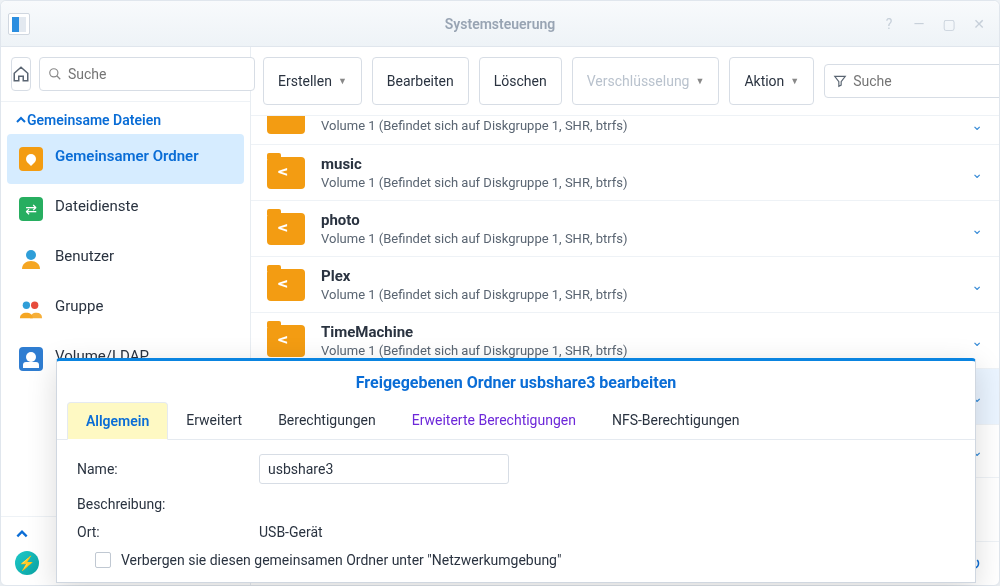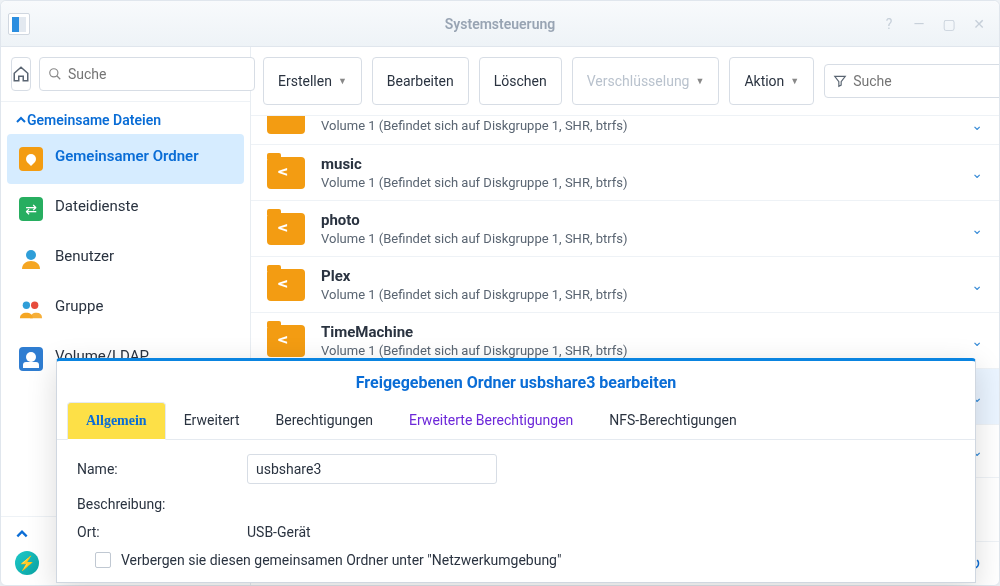--- a/index.html
+++ b/index.html
@@ -65,24 +65,24 @@
 .sb-collapse { color:#0a6dd6; }
 .sb-mini { width:24px; height:24px; border-radius:50%; background:linear-gradient(135deg,#1ec8c8,#0aa3a3); display:flex; align-items:center; justify-content:center; color:#fff; font-size:14px; font-weight:700; }
 
 
 .modal { position:absolute; left:56px; top:358px; right:24px; background:#fff; border:1px solid #d0d7e0; border-top:3px solid #0a84e0; border-radius:4px 4px 0 0; box-shadow:0 8px 30px rgba(0,0,0,.15); display:flex; flex-direction:column; }
 .modal-title { text-align:center; padding:12px 0 10px; font-size:16px; font-weight:700; color:#0a6dd6; }
 .tabs { display:flex; border-bottom:1px solid #e5eaf0; padding:0 10px; }
 .tab { padding:10px 18px; font-size:14px; color:#2a3340; cursor:pointer; position:relative; }
 .tab.active { color:#0a6dd6; font-weight:600; }
 .tab.active::after { content:""; position:absolute; left:0; right:0; top:-1px; height:2px; }
-.tab.active { border:1px solid #e5eaf0; border-bottom:1px solid #fff; border-radius:4px 4px 0 0; margin-bottom:-1px; background:#fde047;font-family:Liberation Serif, serif; }
+.tab.active { border:1px solid #e5eaf0; border-bottom:1px solid #fff; border-radius:4px 4px 0 0; margin-bottom:-1px; background:#fef9c3; }
 .tab.dis { color:#6d28d9; }
 .form { padding:14px 20px; display:flex; flex-direction:column; gap:12px; }
-.frow { display:flex; align-items:center; }
+.frow { display:flex; align-items:center; gap:12px; }
 .flabel { width:170px; font-size:14px; color:#2a3340; }
 .finput { width:250px; height:30px; border:1px solid #d7dde5; border-radius:3px; padding:0 8px; font-size:14px; color:#2a3340; }
 .fstatic { font-size:14px; color:#2a3340; }
 .fcheck { display:flex; align-items:center; gap:10px; font-size:14px; color:#2a3340;margin-left:18px; }
 .fcheck .box { width:16px; height:16px; border:1px solid #c0c8d2; border-radius:2px; }
 
 svg { display:block; }
 </style>
 </head>
 <body>

